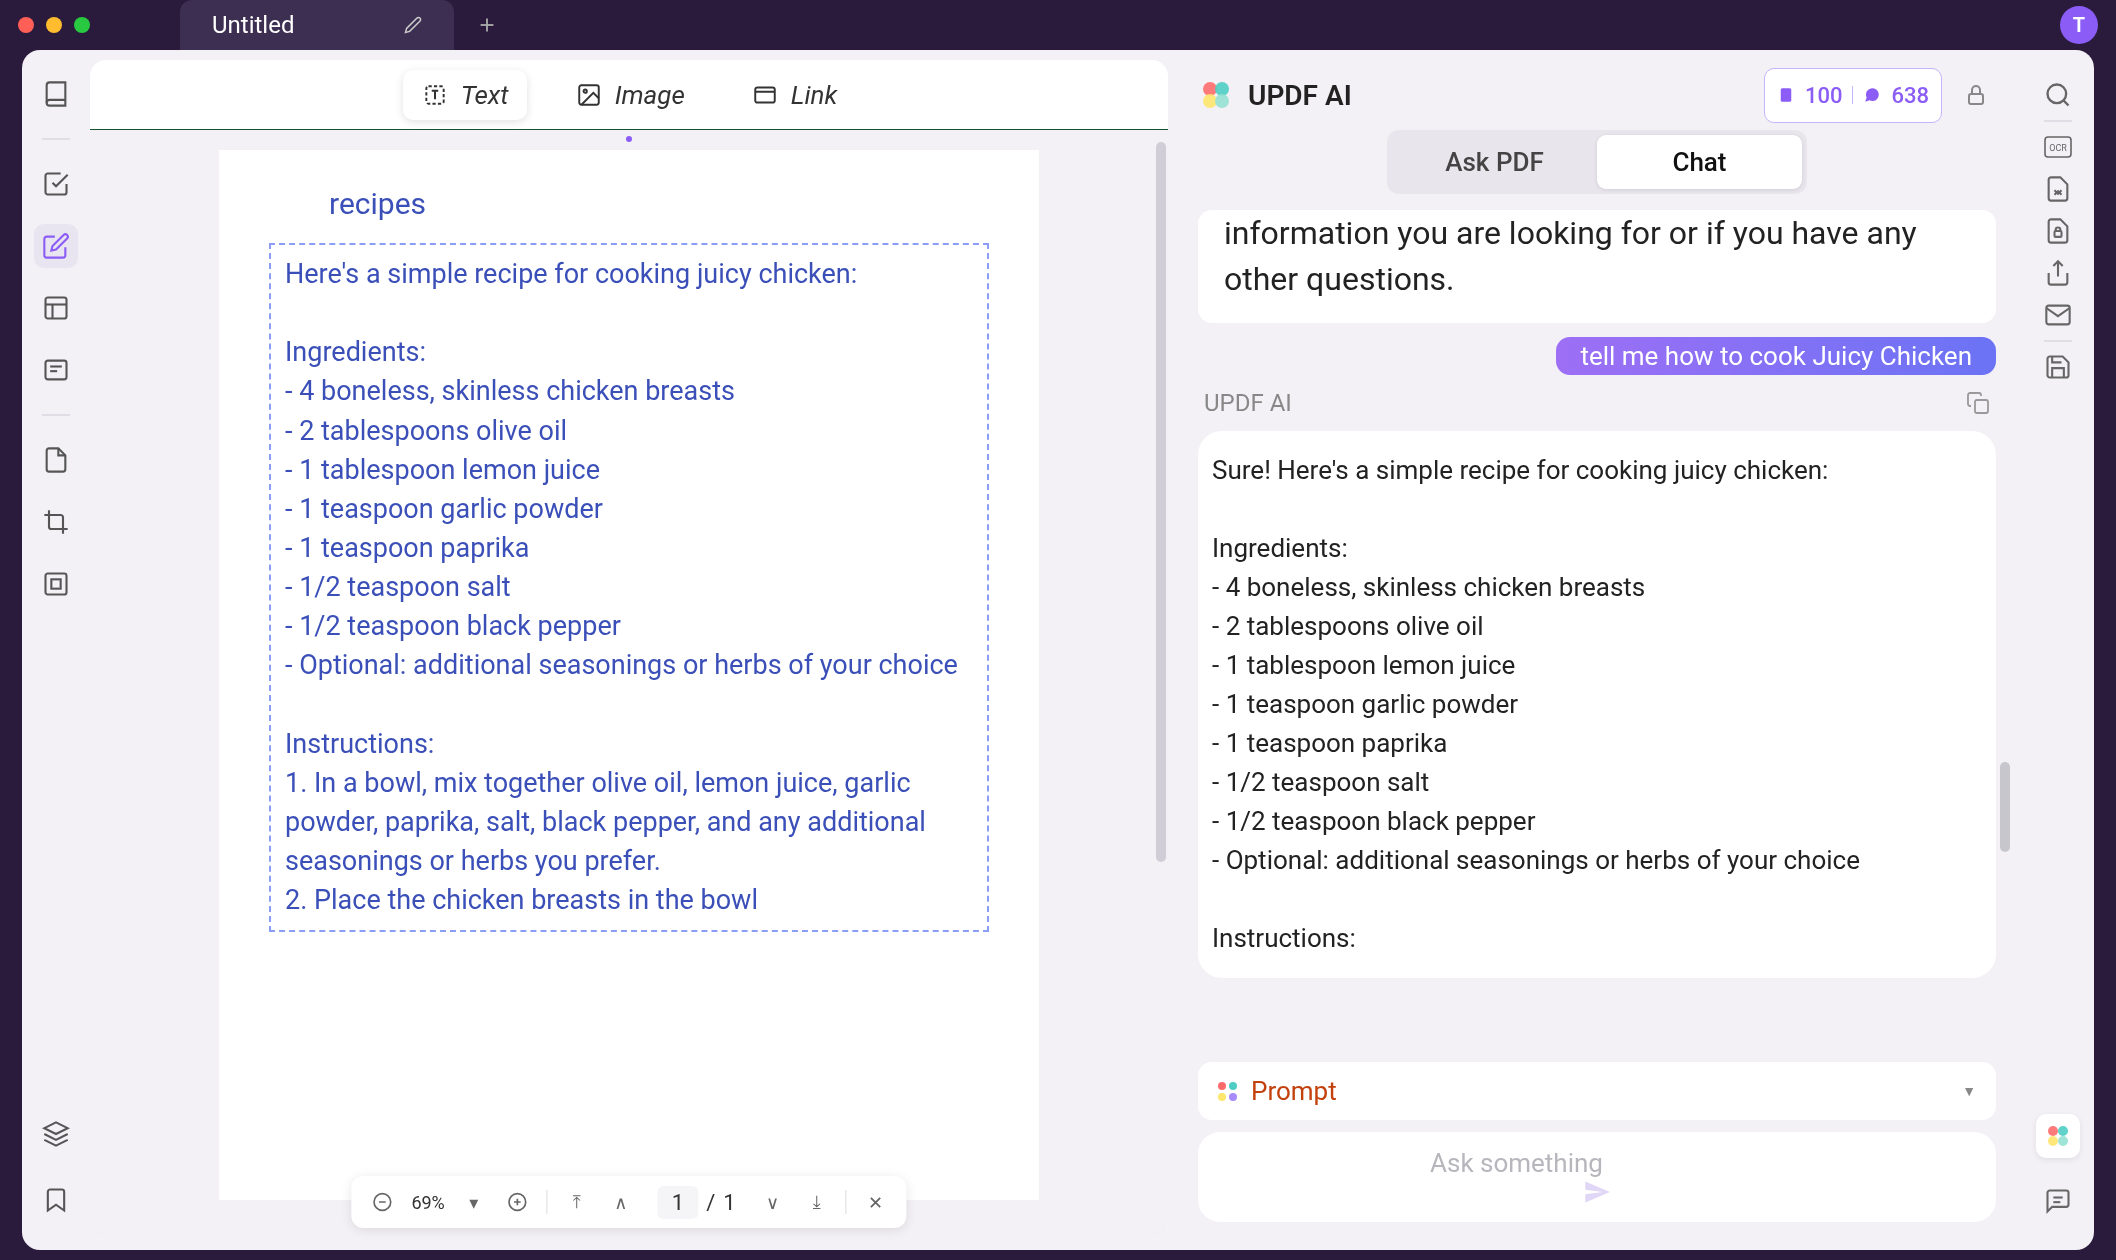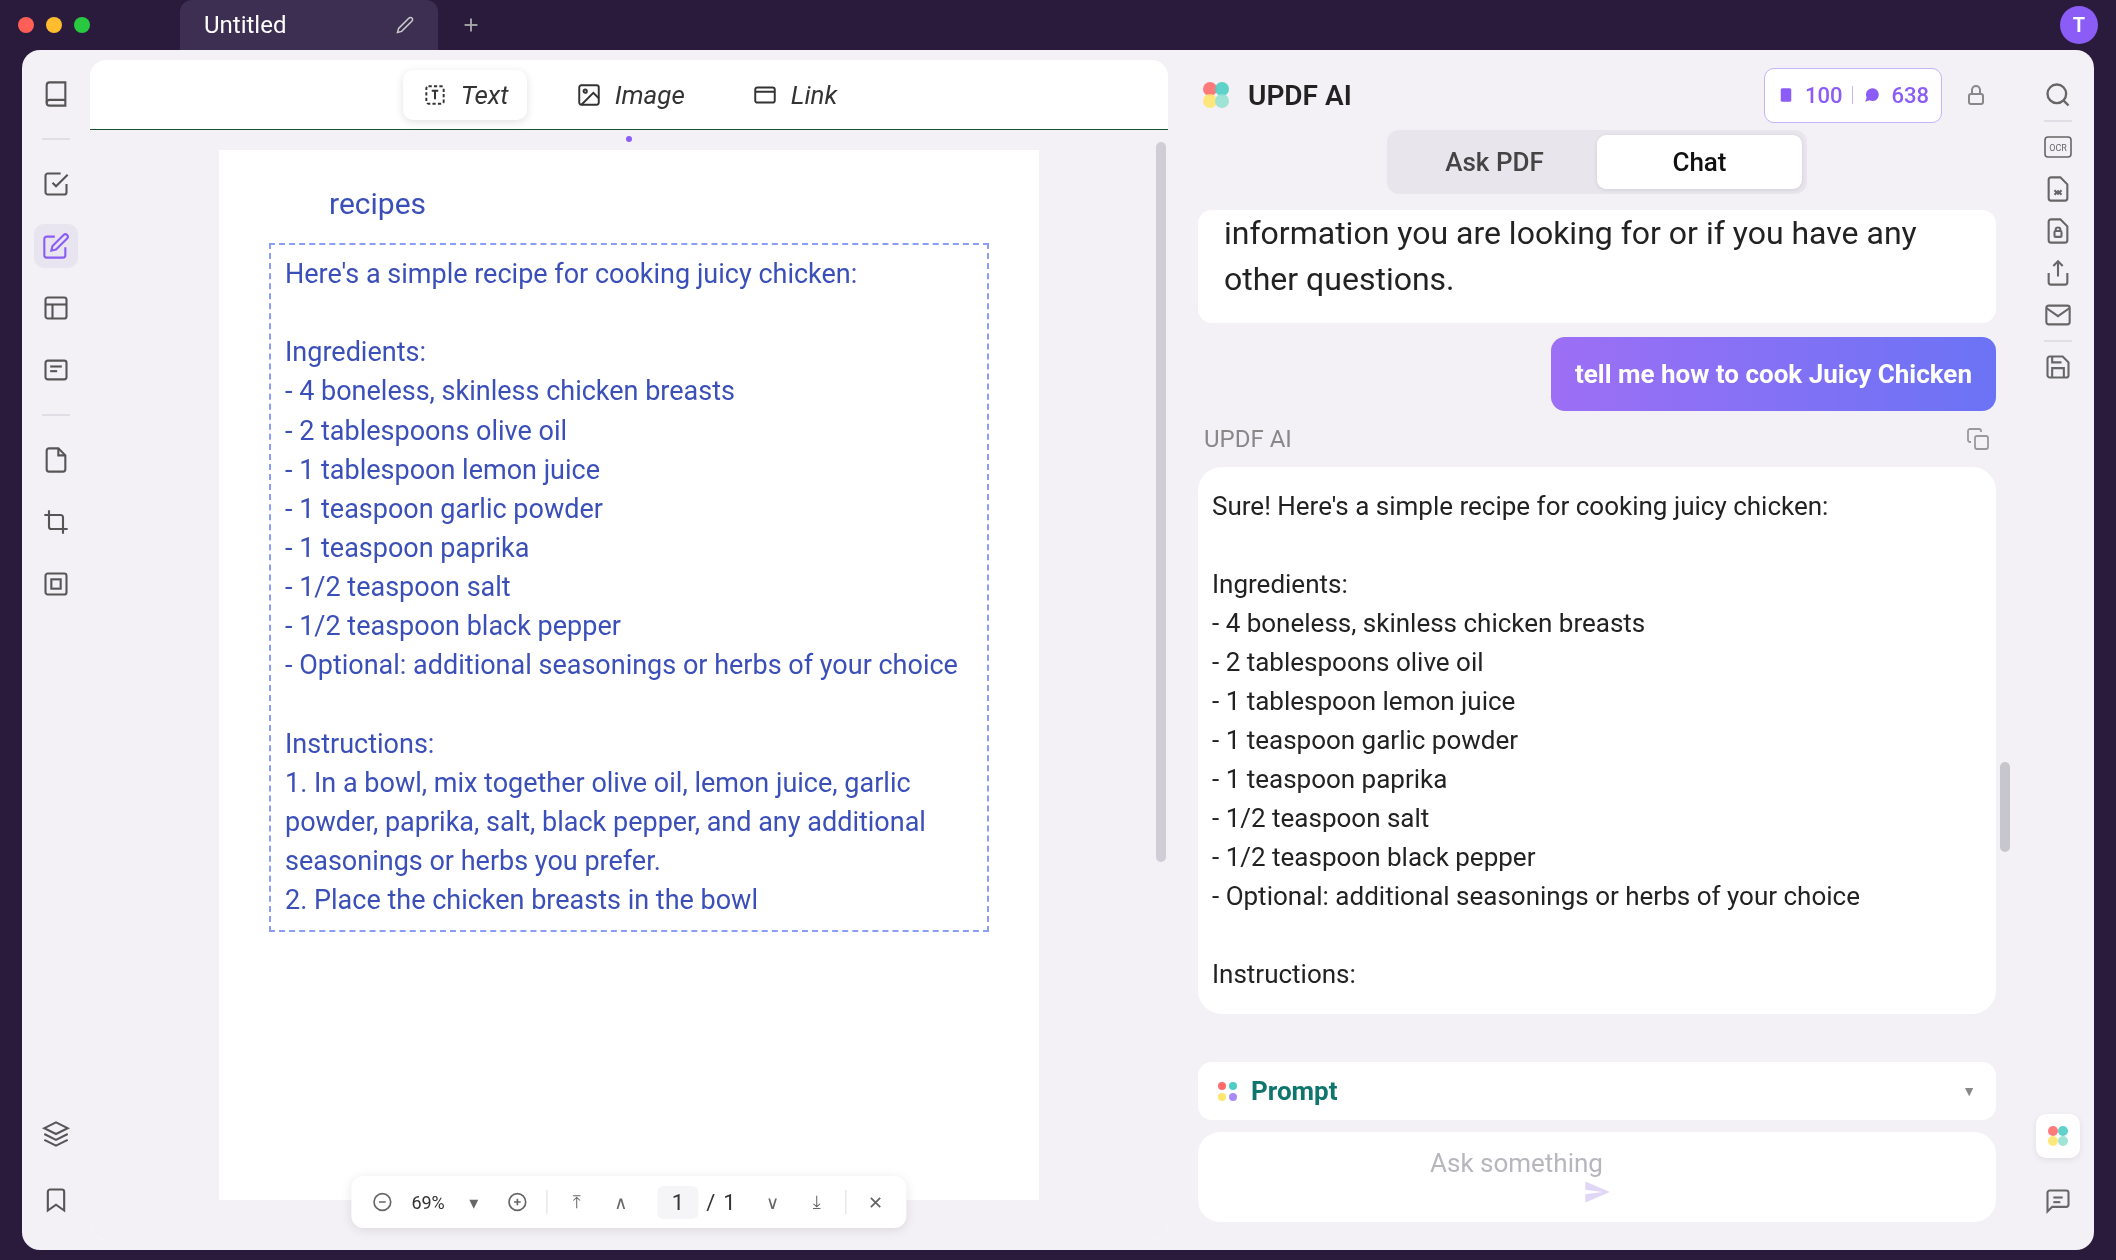--- a/index.html
+++ b/index.html
@@ -5,21 +5,21 @@
     * { margin: 0; padding: 0; box-sizing: border-box; font-family: -apple-system, BlinkMacSystemFont, "Segoe UI", Roboto, sans-serif; }
     body { width: 2116px; height: 1260px; background: #2a1b3d; overflow: hidden; }
     
     .titlebar { height: 50px; display: flex; align-items: center; padding: 0 18px; background: #2a1b3d; }
     .traffic-lights { display: flex; gap: 12px; }
     .traffic-light { width: 16px; height: 16px; border-radius: 50%; }
     .tl-red { background: #ff5f57; }
     .tl-yellow { background: #febc2e; }
     .tl-green { background: #28c940; }
     .tabs-row { display: flex; align-items: center; margin-left: 90px; }
-    .tab { background: #3d2f52; color: #fff; padding: 0 24px; height: 50px; display: flex; align-items: center; gap: 110px; border-radius: 12px 12px 0 0; font-size: 24px; }
+    .tab { background: #3d2f52; color: #fff; padding: 0 32px; height: 50px; display: flex; align-items: center; gap: 110px; border-radius: 12px 12px 0 0; font-size: 24px; }
     .tab-edit-icon { color: #ccc; }
     .new-tab { width: 50px; height: 50px; display: flex; align-items: center; justify-content: center; color: #aaa; font-size: 26px; margin-left: 8px; }
     .user-avatar { margin-left: auto; width: 38px; height: 38px; border-radius: 50%; background: #8b5cf6; color: #fff; display: flex; align-items: center; justify-content: center; font-size: 20px; font-weight: 600; }
 
     .app-window { background: #f3f1f6; border-radius: 18px; margin: 0 22px 12px 22px; height: 1200px; display: flex; position: relative; }
 
     .left-rail { width: 68px; display: flex; flex-direction: column; align-items: center; padding-top: 22px; gap: 18px; }
     .rail-btn { width: 44px; height: 44px; border-radius: 10px; display: flex; align-items: center; justify-content: center; color: #555; }
     .rail-btn.active { background: #e8e4f0; color: #8b5cf6; }
     .rail-divider { width: 28px; height: 2px; background: #e0dde7; margin: 4px 0; }
@@ -52,29 +52,29 @@
     .credit-badge { background: #fff; border: 1.5px solid #c4b5fd; border-radius: 10px; padding: 14px 12px; display: flex; align-items: center; gap: 10px; color: #8b5cf6; font-size: 22px; font-weight: 500; }
     .credit-sep { width: 1px; height: 18px; background: #c4b5fd; }
     .lock-btn { width: 40px; height: 40px; display: flex; align-items: center; justify-content: center; color: #888; }
 
     .ai-mode-toggle { background: #e8e5ed; border-radius: 12px; display: flex; padding: 5px; margin: 0 auto 8px; width: 420px; }
     .mode-btn { flex: 1; padding: 12px 0; text-align: center; font-size: 26px; font-weight: 500; color: #444; border-radius: 9px; }
     .mode-btn.active { background: #fff; color: #111; box-shadow: 0 1px 4px rgba(0,0,0,0.1); }
 
     .chat-scroll { flex: 1; padding: 8px 16px; overflow: hidden; display: flex; flex-direction: column; gap: 14px; position: relative; }
     .msg-assistant-snippet { background: #fff; border-radius: 14px; padding: 0 26px 20px 26px; font-size: 32px; color: #222; line-height: 1.45; }
-    .msg-user { align-self: flex-end; background: linear-gradient(90deg, #9d6ff5, #6b73f5); color: #fff; padding: 22px 24px; border-radius: 14px; font-size: 26px; max-width: 76%; font-weight: bold; }
+    .msg-user { align-self: flex-end; background: linear-gradient(90deg, #9d6ff5, #6b73f5); color: #fff; padding: 4px 24px; border-radius: 14px; font-size: 26px; max-width: 76%; }
     .assistant-header { display: flex; align-items: center; justify-content: space-between; padding: 0 6px; }
     .assistant-label { color: #888; font-size: 24px; }
     .copy-btn { color: #999; }
     .msg-assistant { background: #fff; border-radius: 24px; padding: 20px 14px; font-size: 26px; color: #222; line-height: 1.5; white-space: pre-wrap; }
     .chat-scrollbar { position: absolute; right: 2px; top: 560px; width: 10px; height: 90px; background: #c8c6cd; border-radius: 5px; }
 
     .prompt-bar { margin: 6px 16px 0; background: #fff; border-radius: 14px; padding: 14px 20px; display: flex; align-items: center; gap: 14px; }
-    .prompt-label { font-size: 26px; font-weight: 700; color: #0f766e; flex: 1; }
+    .prompt-label { font-size: 26px; font-weight: 400; color: #c2410c; flex: 1; }
     .prompt-caret { color: #888; font-size: 14px; }
     .prompt-icon { display: grid; grid-template-columns: repeat(2, 8px); gap: 3px; }
     .pi-dot { width: 8px; height: 8px; border-radius: 50%; }
 
     .input-bar { margin: 12px 16px 18px; background: #fff; border-radius: 22px; padding: 16px 22px; display: flex; align-items: center; flex-direction: column; }
     .input-field { flex: 1; border: none; outline: none; font-size: 26px; color: #222; }
     .input-field::placeholder { color: #b8b6bd; }
     .send-btn { color: #e0d6f5; font-size: 28px; }
 
     .right-rail { width: 72px; display: flex; flex-direction: column; align-items: center; padding-top: 24px; }

